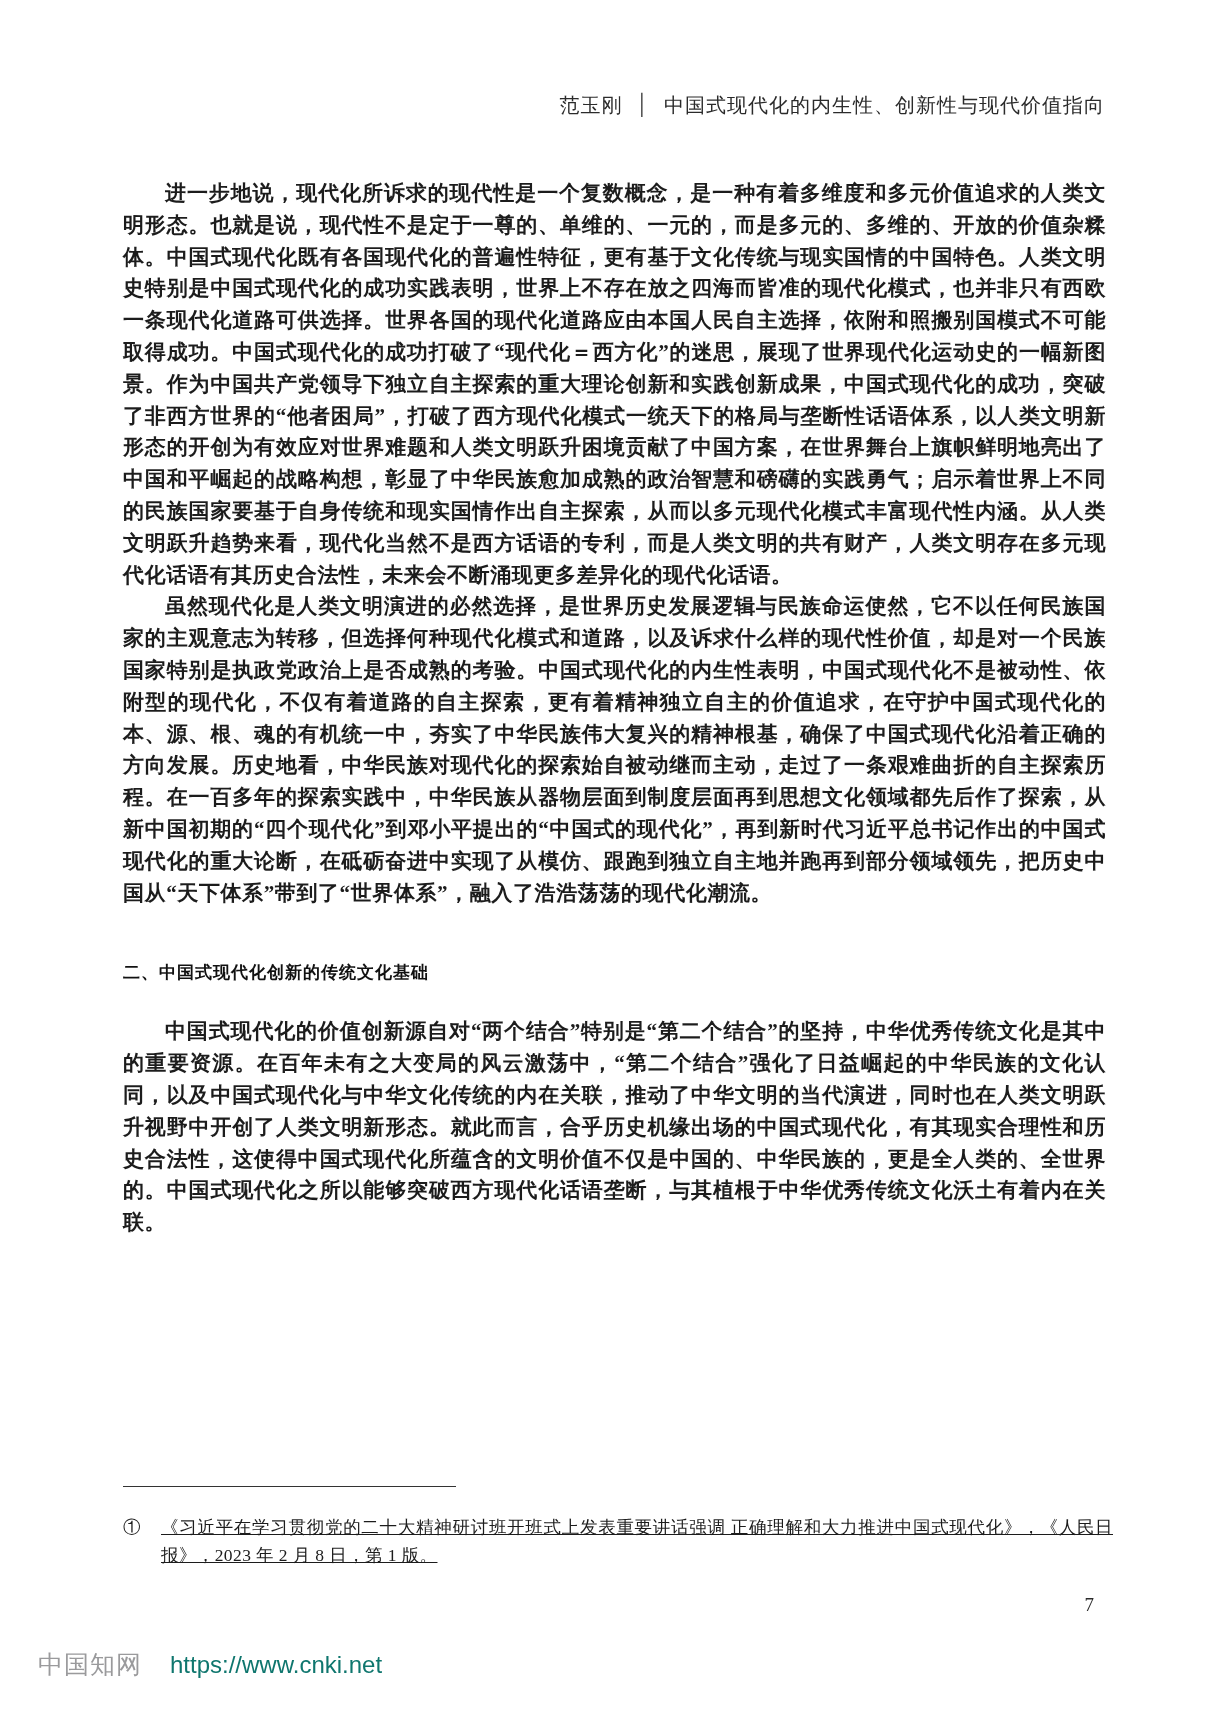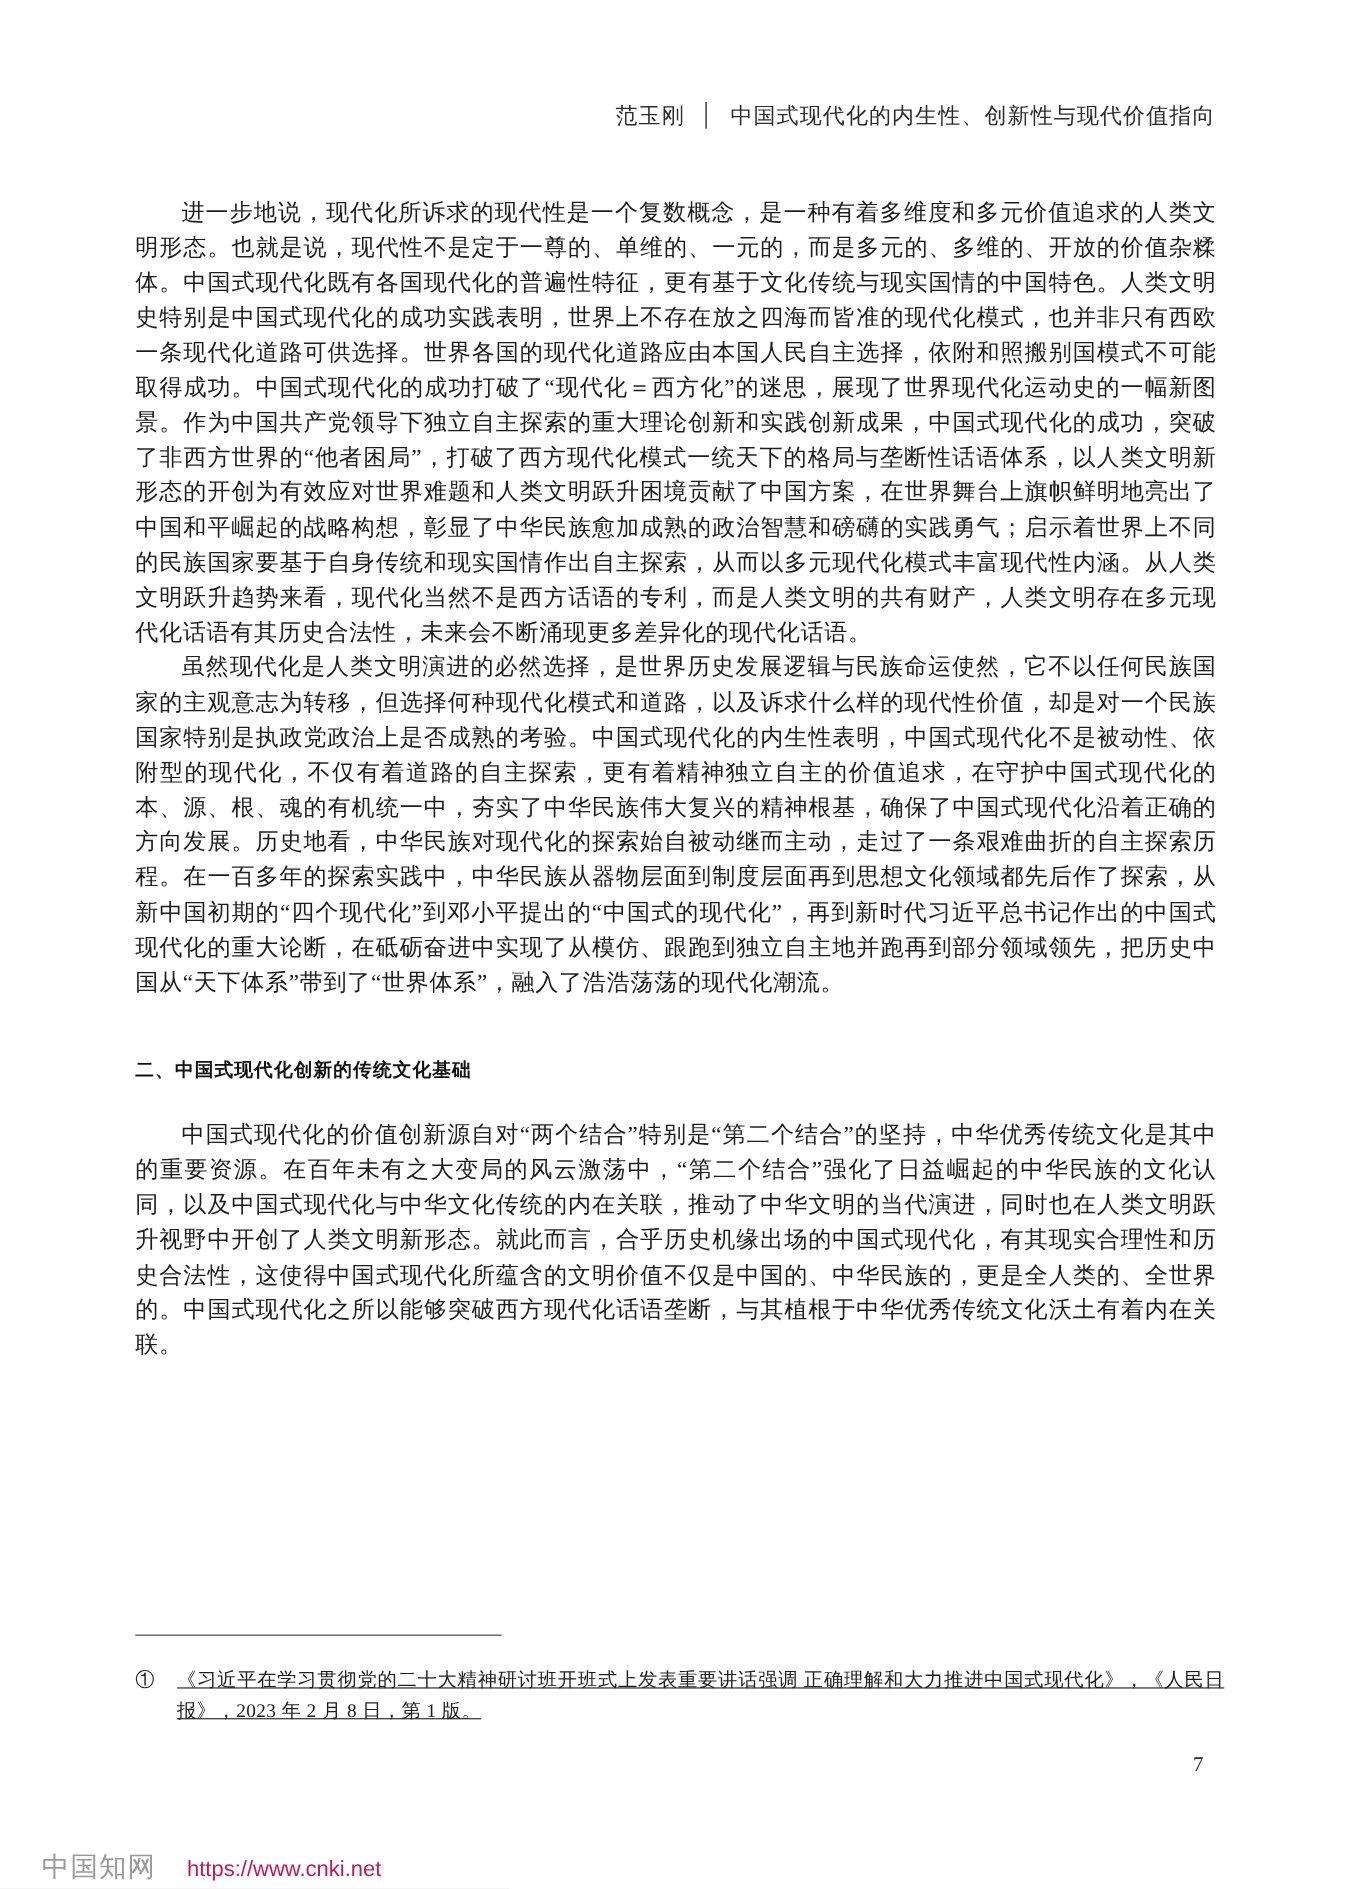--- a/index.html
+++ b/index.html
@@ -33,21 +33,21 @@
     position:absolute;
     left:123px;top:178px;
     width:983px;
     font-size:21px;
     line-height:31.8px;
     letter-spacing:0.6px;
     text-align:justify;
     text-justify:inter-ideograph;
   }
   .content p{margin:0;}
-  .content p.indent{text-indent:2em;}
+  .content p.indent{text-indent:2em;font-weight:bold;}
   .content sup.fn-ref{
     font-size:14px;
     line-height:0;
     vertical-align:super;
     letter-spacing:0;
   }
   .section-heading{
     font-family:"Liberation Sans","DejaVu Sans",sans-serif;
     font-size:17px;
     font-weight:bold;
@@ -92,30 +92,29 @@
     color:#2a2a2a;
   }
   
   .footer-watermark{
     position:absolute;
     left:38px;top:1648px;
     display:flex;
     align-items:baseline;
     gap:28px;
     font-family:"Liberation Sans","DejaVu Sans",sans-serif;
-    margin-top:32px;
   }
   .footer-watermark .site-name{
     font-size:25px;
     color:#9a9a9c;
     letter-spacing:1px;
   }
   .footer-watermark .site-url{
-    font-size:20px;
-    color:#be185d;
+    font-size:24px;
+    color:#0f766e;
   }
 </style>
 </head>
 <body>
 
 <div class="page">
 
   <div class="running-head">
     <span>范玉刚</span><span class="sep">│</span><span>中国式现代化的内生性、创新性与现代价值指向</span>
   </div>

